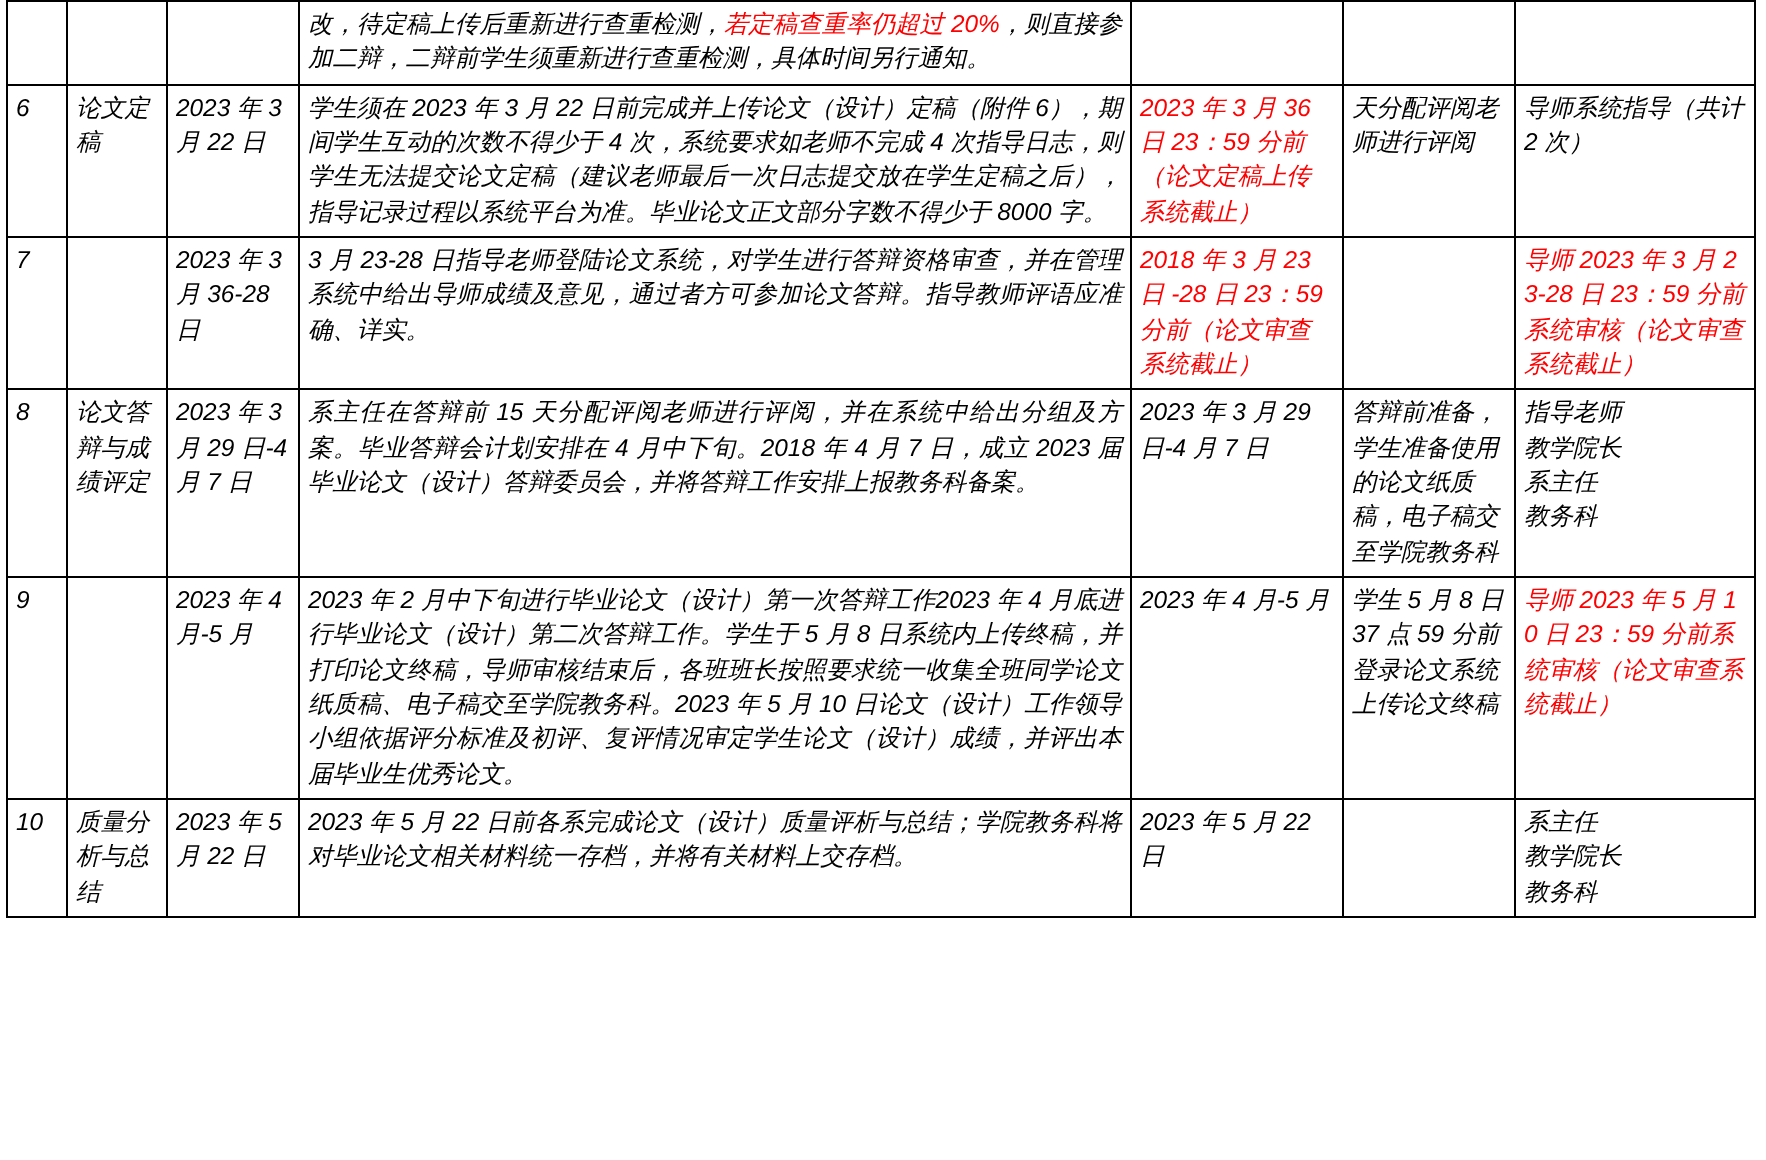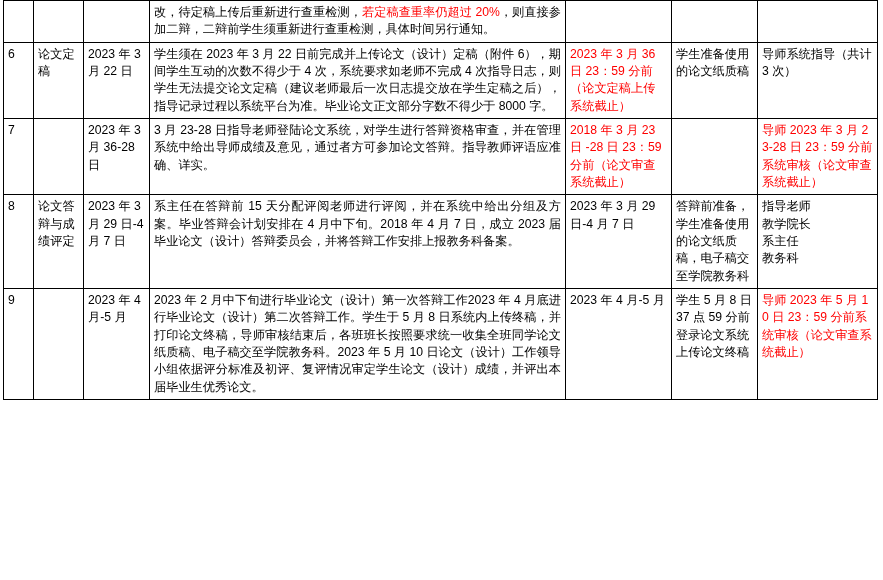--- a/index.html
+++ b/index.html
@@ -17,20 +17,21 @@
   #sheet {
     width: 883px;
     height: 580px;
     position: relative;
   }
   table.schedule {
     border-collapse: collapse;
     width: 698px;
     margin-left: 3px;
     table-layout: fixed;
+    font-style: italic;
   }
   table.schedule td {
     border: 1px solid #000000;
     vertical-align: top;
     padding: 3px 4px 3px 4px;
     font-size: 12.2px;
     line-height: 1.42;
     word-break: break-all;
   }
   
@@ -79,22 +80,22 @@
           <td class="tight"></td>
           <td class="tight"></td>
           <td class="tight"></td>
         </tr>
         <tr>
           <td class="no-cell">6</td>
           <td class="tight">论文定稿</td>
           <td class="tight">2023 年 3 月 22 日</td>
           <td class="justify"><span class="">学生须在 2023 年 3 月 22 日前完成并上传论文（设计）定稿（附件 6），期间学生互动的次数不得少于 4 次，系统要求如老师不完成 4 次指导日志，则学生无法提交论文定稿（建议老师最后一次日志提交放在学生定稿之后），指导记录过程以系统平台为准。毕业论文正文部分字数不得少于 8000 字。</span></td>
           <td class="tight"><span class="red">2023 年 3 月 36 日 23：59 分前（论文定稿上传系统截止）</span></td>
-          <td class="tight">学生准备使用的论文纸质稿</td>
-          <td class="tight">导师系统指导（共计 3 次）</td>
+          <td class="tight">天分配评阅老师进行评阅</td>
+          <td class="tight">导师系统指导（共计 2 次）</td>
         </tr>
         <tr>
           <td class="no-cell">7</td>
           <td class="tight"></td>
           <td class="tight">2023 年 3 月 36-28 日</td>
           <td class="justify"><span class="">3 月 23-28 日指导老师登陆论文系统，对学生进行答辩资格审查，并在管理系统中给出导师成绩及意见，通过者方可参加论文答辩。指导教师评语应准确、详实。</span></td>
           <td class="tight"><span class="red">2018 年 3 月 23 日 -28 日 23：59 分前（论文审查系统截止）</span></td>
           <td class="tight"></td>
           <td class="tight"><span class="red">导师 2023 年 3 月 23-28 日 23：59 分前系统审核（论文审查系统截止）</span></td>
         </tr>
@@ -109,15 +110,24 @@
         </tr>
         <tr>
           <td class="no-cell">9</td>
           <td class="tight"></td>
           <td class="tight">2023 年 4 月-5 月</td>
           <td class="justify"><span class="">2023 年 2 月中下旬进行毕业论文（设计）第一次答辩工作</span><span class="">2023 年 4 月底进行毕业论文（设计）第二次答辩工作。学生于 5 月 8 日系统内上传终稿，并打印论文终稿，导师审核结束后，各班班长按照要求统一收集全班同学论文纸质稿、电子稿交至学院教务科。</span><span class="">2023 年 5 月 10 日论文（设计）工作领导小组依据评分标准及初评、复评情况审定学生论文（设计）成绩，并评出本届毕业生优秀论文。</span></td>
           <td class="tight">2023 年 4 月-5 月</td>
           <td class="tight">学生 5 月 8 日 37 点 59 分前登录论文系统上传论文终稿</td>
           <td class="tight"><span class="red">导师 2023 年 5 月 10 日 23：59 分前系统审核（论文审查系统截止）</span></td>
         </tr>
+        <tr>
+          <td class="no-cell">10</td>
+          <td class="tight">质量分析与总结</td>
+          <td class="tight">2023 年 5 月 22 日</td>
+          <td class="justify"><span class="">2023 年 5 月 22 日前各系完成论文（设计）质量评析与总结；学院教务科将对毕业论文相关材料统一存档，并将有关材料上交存档。</span></td>
+          <td class="tight">2023 年 5 月 22 日</td>
+          <td class="tight"></td>
+          <td class="tight">系主任<br>教学院长<br>教务科</td>
+        </tr>
       </tbody>
   </table>
 </div>
 
 </body></html>

